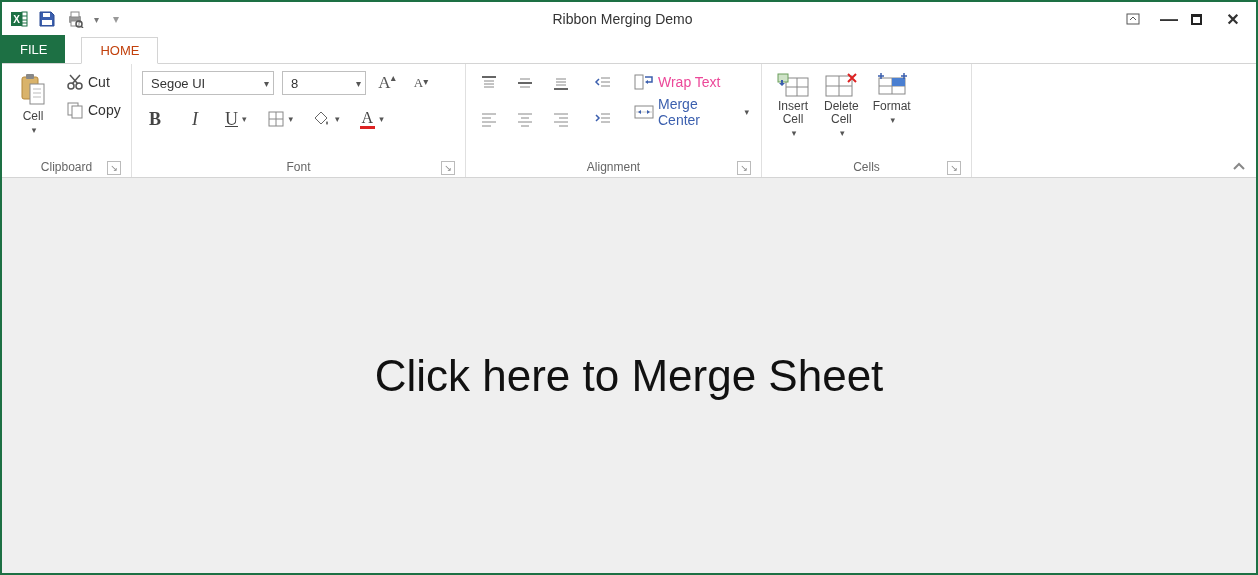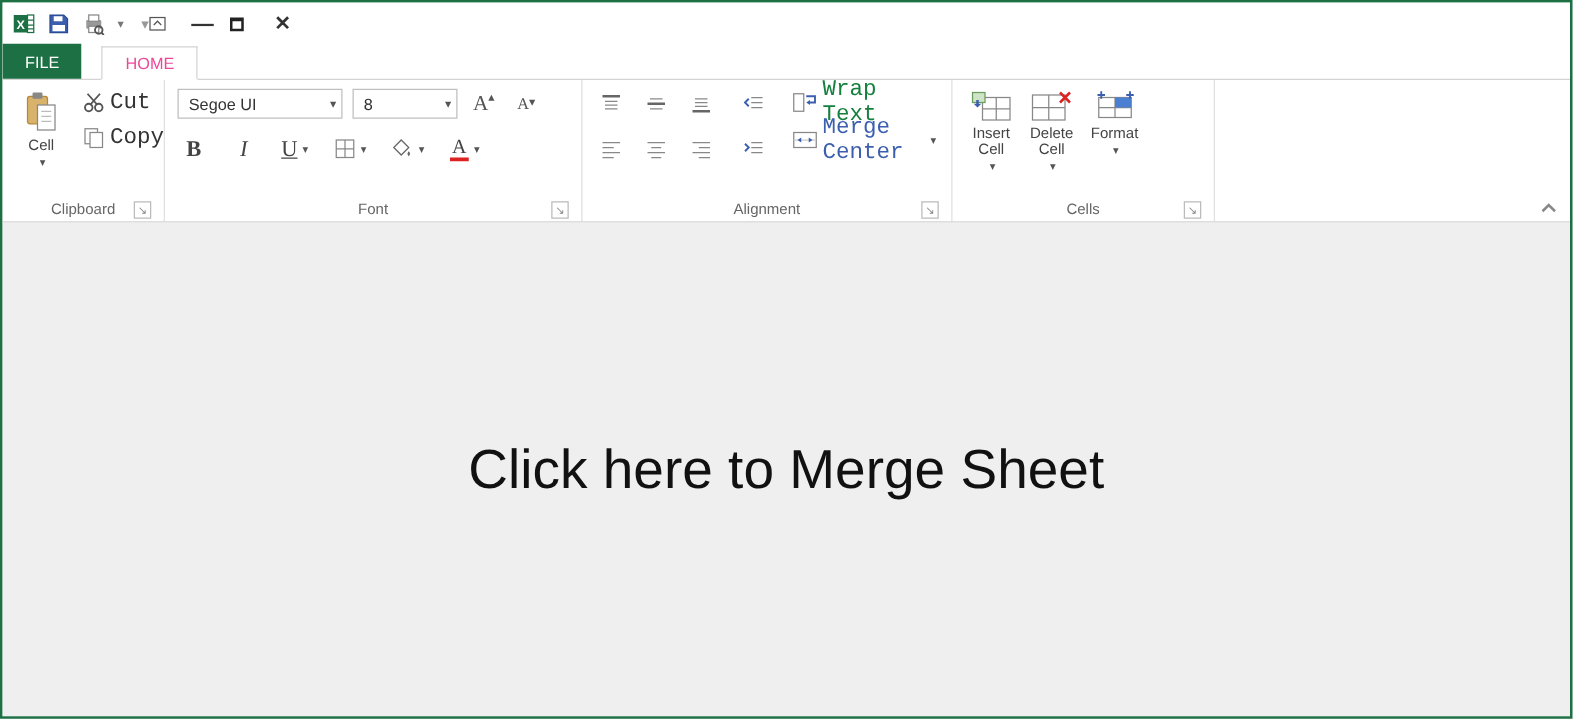--- a/index.html
+++ b/index.html
@@ -48,21 +48,21 @@
     display: flex;
     align-items: center;
     cursor: pointer;
   }
   .tab-home {
     height: 27px;
     padding: 0 18px;
     border: 1px solid #d4d4d4;
     border-bottom: 1px solid #fff;
     margin-bottom: -1px;
-    color: #ec4899;
+    color: #c2410c;
     background: #fff;
     display: flex; align-items: center;
     cursor: pointer;
   }
   .ribbon {
     height: 114px;
     display: flex;
     background: #fff;
     border-bottom: 1px solid #d4d4d4;
     position: relative;
@@ -89,21 +89,21 @@
     cursor: pointer;
   }
   .big-btn {
     display: flex; flex-direction: column; align-items: center; justify-content: flex-start;
     padding: 2px 4px; gap: 2px; cursor: pointer; min-width: 42px;
   }
   .big-btn .lbl { font-size: 12px; color: #444; text-align: center; line-height: 1.1; }
   .small-btn {
     display: flex; align-items: center; gap: 4px; cursor: pointer; padding: 2px 2px; height: 24px;
   }
-  .small-btn .lbl { font-size: 18px; color: #333; font-family: Liberation Mono, monospace; }
+  .small-btn .lbl { font-size: 14px; color: #333; }
   .stack { display: flex; flex-direction: column; gap: 4px; }
   .row { display: flex; align-items: center; gap: 8px; }
   .combo {
     height: 24px; border: 1px solid #bfbfbf; background: #fff; display: flex; align-items: center;
     padding: 0 4px 0 8px; font-size: 13px; color: #333; cursor: pointer;
   }
   .combo .dd { margin-left: auto; font-size: 10px; color: #555; }
   .font-combo { width: 132px; }
   .size-combo { width: 84px; }
   .icon-btn {
@@ -156,20 +156,21 @@
           <rect x="3" y="6" width="12" height="7" fill="#999" rx="1"></rect>
           <rect x="5" y="2" width="8" height="5" fill="#fff" stroke="#888"></rect>
           <rect x="5" y="11" width="8" height="5" fill="#fff" stroke="#888"></rect>
           <circle cx="13" cy="14" r="3" fill="none" stroke="#555" stroke-width="1.5"></circle>
           <line x1="15" y1="16" x2="17" y2="18" stroke="#555" stroke-width="1.5"></line>
         </svg>
     </span>
     <span class="qat-sep">▾</span>
     <span class="qat-sep" style="margin-left:8px;font-size:12px;color:#999">▾</span>
   </div>
+  <div class="title-center">Ribbon Merging Demo</div>
   <div class="window-controls">
     <span>
       <svg width="14" height="12">
           <rect x="1" y="1" width="12" height="10" fill="none" stroke="#555"></rect>
           <path d="M4 7 l3 -3 l3 3" fill="none" stroke="#555"></path>
         </svg>
     </span>
     <span style="font-weight:bold;font-size:18px;line-height:8px;">—</span>
     <span>
       <svg width="13" height="13">
@@ -390,21 +391,21 @@
       </div>
       <div class="stack" style="gap:6px;margin-left:6px">
         <div class="small-btn">
           <span>
             <svg width="20" height="18">
                 <rect x="1" y="2" width="8" height="14" fill="none" stroke="#888"></rect>
                 <path d="M11 4 h7 v5 h-4" fill="none" stroke="#3b5fae" stroke-width="1.5"></path>
                 <path d="M14 7 l-3 2 l3 2" fill="#3b5fae"></path>
               </svg>
           </span>
-          <span class="lbl" style="color:#15803d">Wrap Text</span>
+          <span class="lbl" style="color:#ec4899">Wrap Text</span>
         </div>
         <div class="small-btn">
           <span>
             <svg width="20" height="18">
                 <rect x="1" y="3" width="18" height="12" fill="none" stroke="#888"></rect>
                 <line x1="1" y1="9" x2="19" y2="9" stroke="#ccc"></line>
                 <path d="M4 9 l3 -2 v4 z" fill="#3b5fae"></path>
                 <path d="M16 9 l-3 -2 v4 z" fill="#3b5fae"></path>
               </svg>
           </span>

